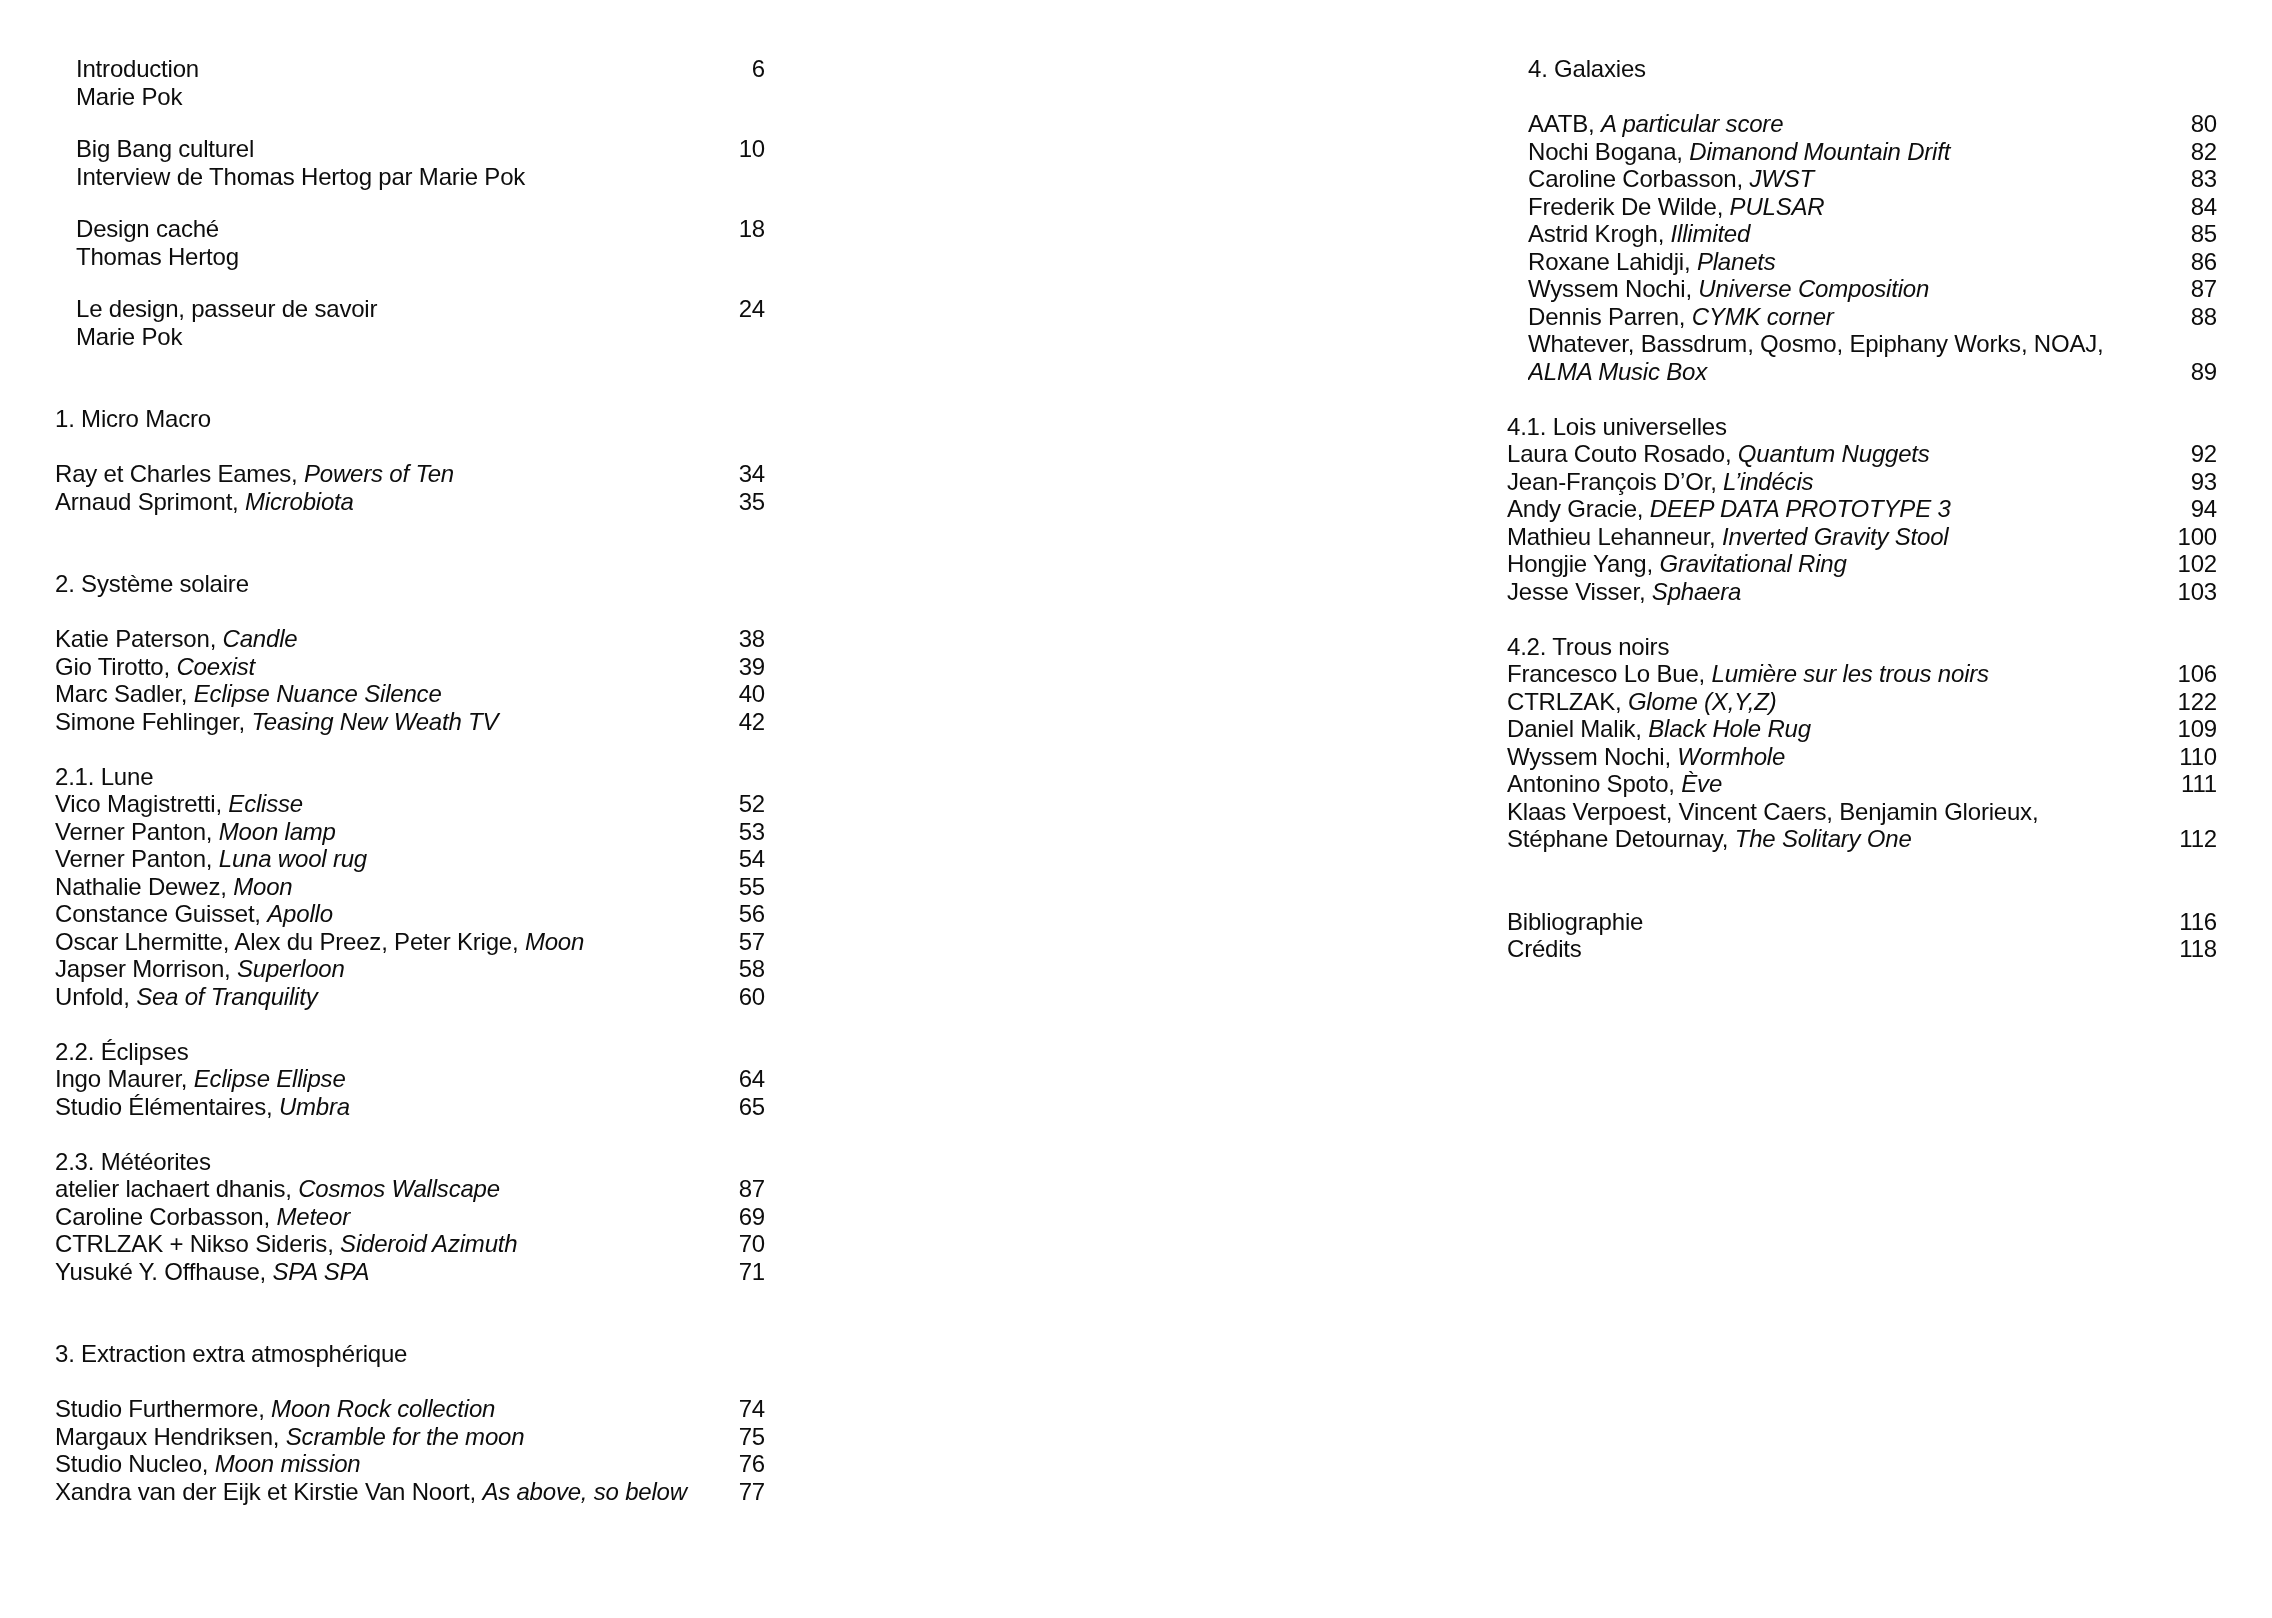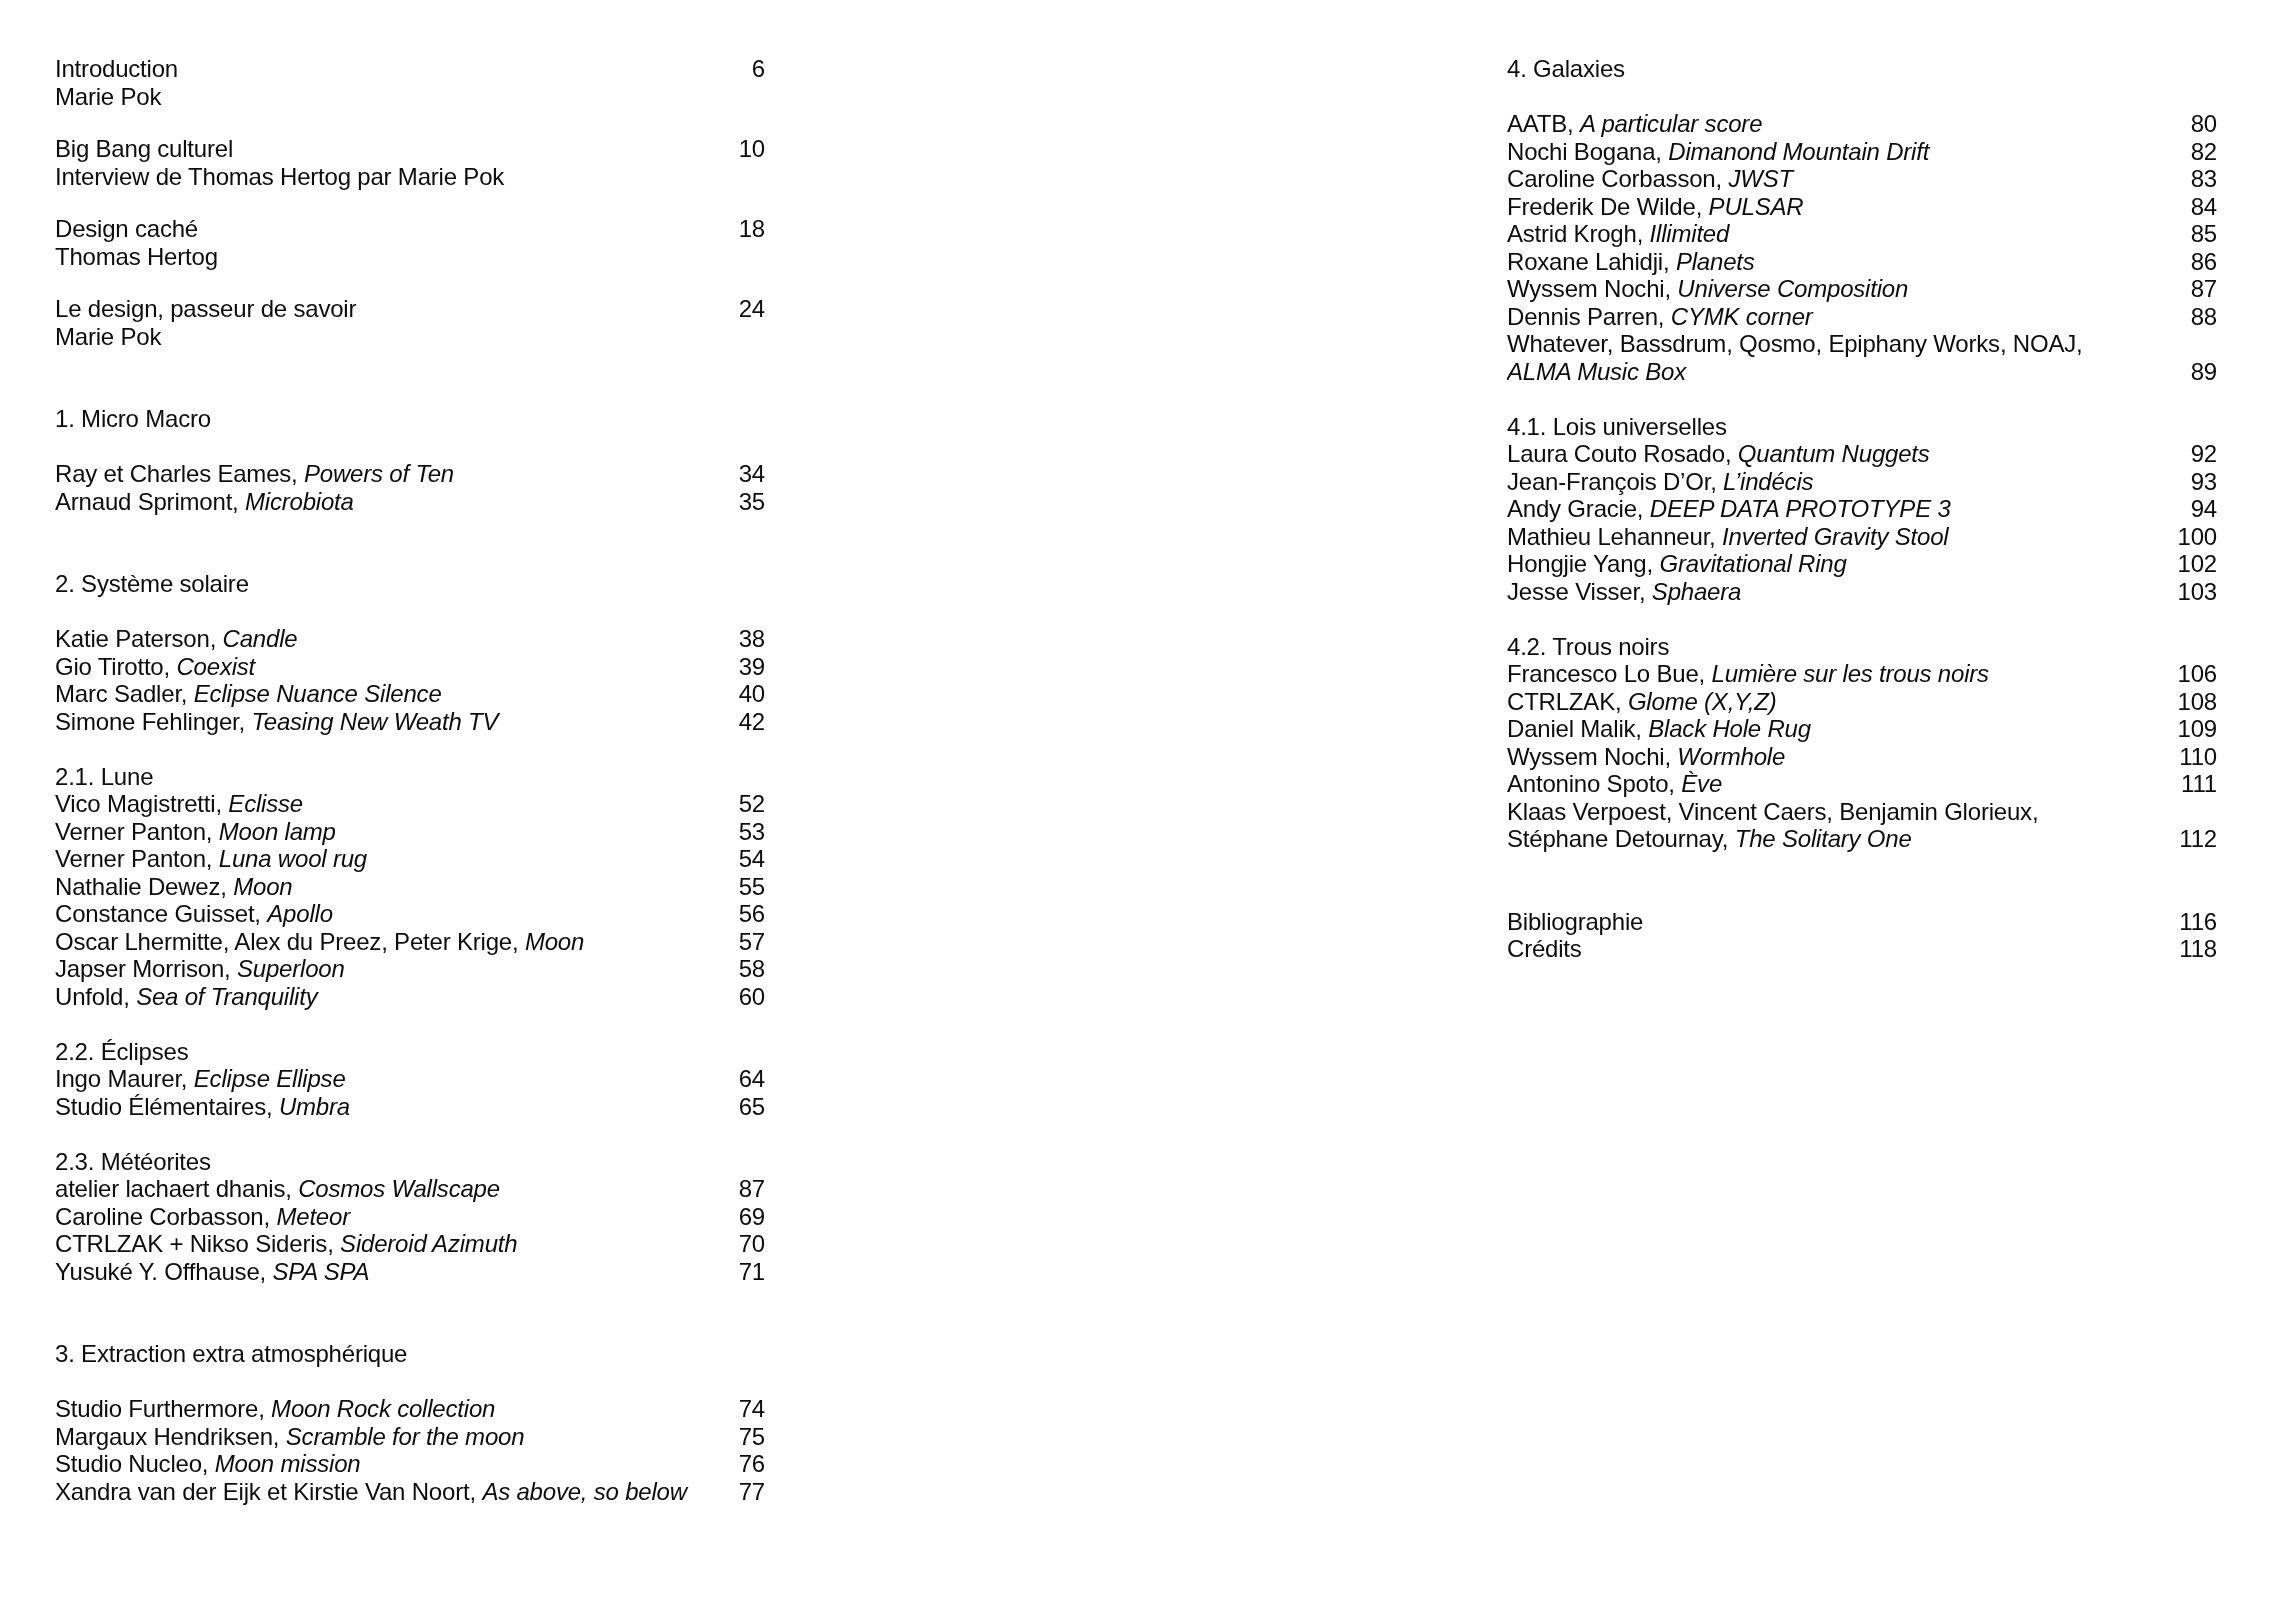--- a/index.html
+++ b/index.html
@@ -20,21 +20,21 @@
   }
   .toc-page{position:relative;width:2273px;height:1618px;overflow:hidden;background:var(--bg);}
   .toc-column{position:absolute;top:55px;width:710px;}
   .col-left{left:55px;}
   .col-right{left:1507px;}
   section.sec{margin-top:0;}
   section.sec.level-top{margin-top:calc(var(--lh) * 2);}
   section.sec.level-top > .entries{margin-top:var(--lh);}
   section.sec.level-sub{margin-top:var(--lh);}
   section.sec.level-back{margin-top:calc(var(--lh) * 2);}
-  .toc-column section.sec:first-child{margin-top:0;}
+  .toc-column section.sec:first-child{margin-top:0;margin-left:21px;}
   .heading{white-space:pre;}
   .level-intro .entry + .entry{margin-top:25px;}
   .line{display:flex;align-items:baseline;}
   .text{flex:1 1 auto;white-space:pre;overflow:hidden;}
   .text em{font-style:italic;}
   .page{flex:0 0 auto;text-align:right;padding-left:12.2px;white-space:pre;}
 </style>
 </head>
 <body>
 
@@ -364,21 +364,21 @@
         <div class="entries">
           <div class="entry">
             <div class="line">
               <span class="text"><span class="plain">Francesco Lo Bue, </span><em class="italic">Lumière sur les trous noirs</em></span>
               <span class="page">106</span>
             </div>
           </div>
           <div class="entry">
             <div class="line">
               <span class="text"><span class="plain">CTRLZAK, </span><em class="italic">Glome (X,Y,Z)</em></span>
-              <span class="page">108</span>
+              <span class="page">122</span>
             </div>
           </div>
           <div class="entry">
             <div class="line">
               <span class="text"><span class="plain">Daniel Malik, </span><em class="italic">Black Hole Rug</em></span>
               <span class="page">109</span>
             </div>
           </div>
           <div class="entry">
             <div class="line">

